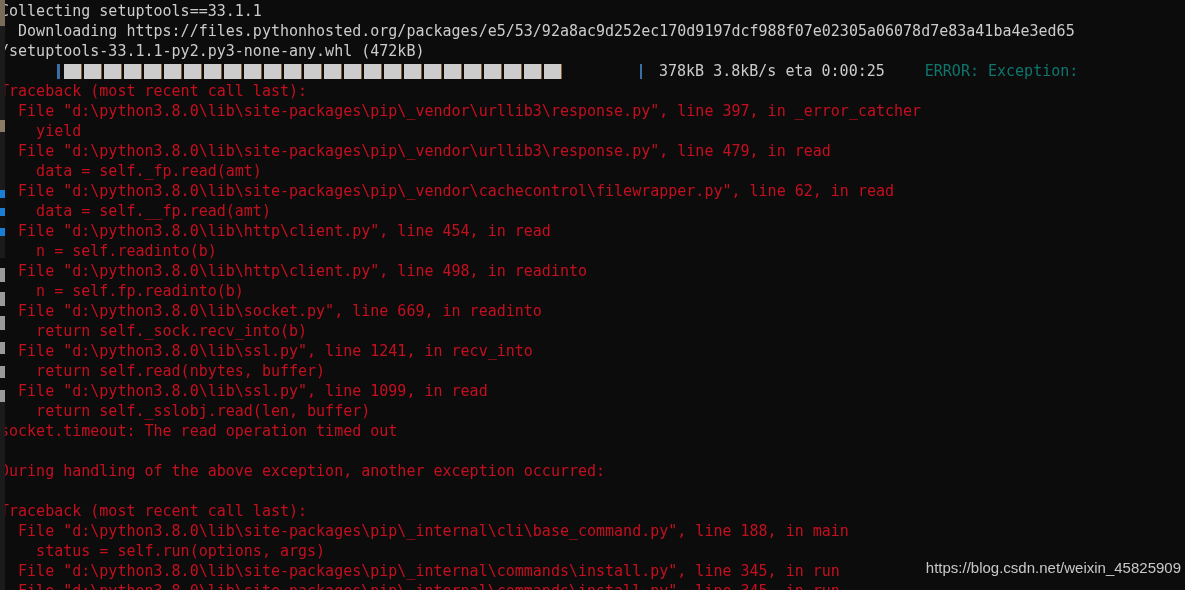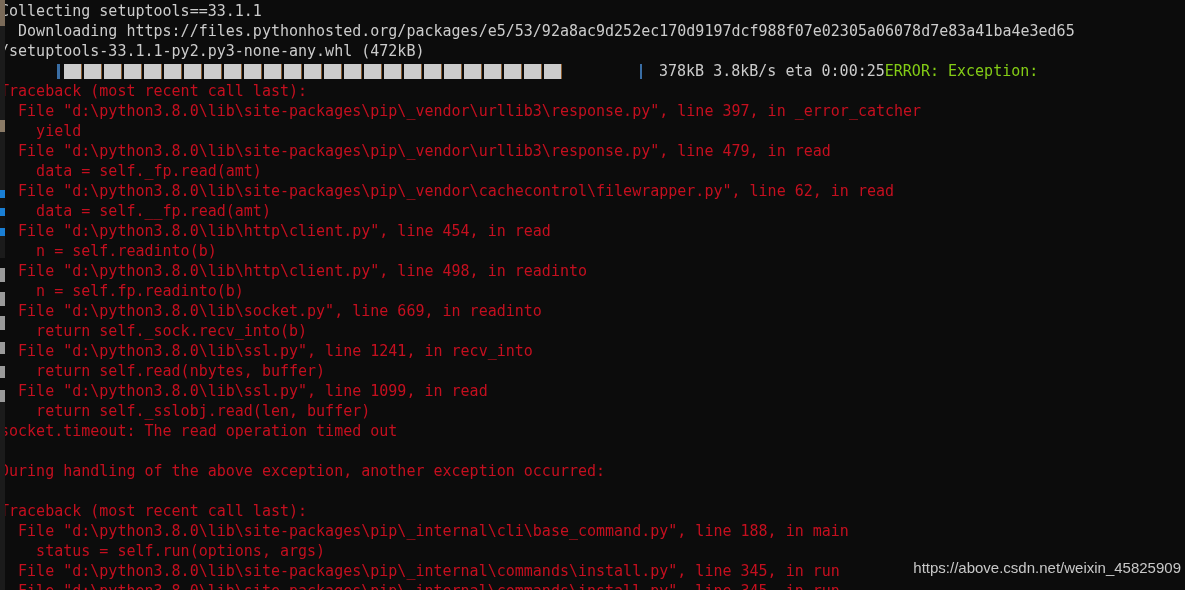--- a/index.html
+++ b/index.html
@@ -93,21 +93,22 @@
     background: #3a6ea5;
   }
   .pbar-stats {
     position: absolute;
     left: 659px;
     top: 0;
     color: #cccccc;
     white-space: pre;
   }
   .pbar-err {
-    color: #84cc16;
+    color: #0f766e;
+    margin-left: 40px;
   }
 
   
   #watermark {
     position: absolute;
     right: 4px;
     top: 558px;
     font-family: "Liberation Sans", "DejaVu Sans", sans-serif;
     font-size: 15px;
     line-height: 20px;
@@ -143,15 +144,15 @@
       <div class="edge-seg" style="top: 342px; height: 12px; background: rgb(154, 154, 154);"></div>
       <div class="edge-seg" style="top: 354px; height: 12px; background: rgb(12, 12, 12);"></div>
       <div class="edge-seg" style="top: 366px; height: 12px; background: rgb(154, 154, 154);"></div>
       <div class="edge-seg" style="top: 378px; height: 12px; background: rgb(12, 12, 12);"></div>
       <div class="edge-seg" style="top: 390px; height: 12px; background: rgb(154, 154, 154);"></div>
       <div class="edge-seg" style="top: 402px; height: 188px; background: rgb(27, 27, 27);"></div>
     </div>
 
   <div id="console-lines"><div class="line c-white">Collecting setuptools==33.1.1</div><div class="line c-white">  Downloading https://files.pythonhosted.org/packages/e5/53/92a8ac9d252ec170d9197dcf988f07e02305a06078d7e83a41ba4e3ed65</div><div class="line c-white">/setuptools-33.1.1-py2.py3-none-any.whl (472kB)</div><div class="pbar-row"><div class="pbar-wrap"><div class="pbar-tip"></div><div class="pbar-blocks"><div class="pbar-block" style="background: rgb(204, 204, 204);"></div><div class="pbar-block" style="background: rgb(204, 204, 204);"></div><div class="pbar-block" style="background: rgb(204, 204, 204);"></div><div class="pbar-block" style="background: rgb(204, 204, 204);"></div><div class="pbar-block" style="background: rgb(204, 204, 204);"></div><div class="pbar-block" style="background: rgb(204, 204, 204);"></div><div class="pbar-block" style="background: rgb(204, 204, 204);"></div><div class="pbar-block" style="background: rgb(204, 204, 204);"></div><div class="pbar-block" style="background: rgb(204, 204, 204);"></div><div class="pbar-block" style="background: rgb(204, 204, 204);"></div><div class="pbar-block" style="background: rgb(204, 204, 204);"></div><div class="pbar-block" style="background: rgb(204, 204, 204);"></div><div class="pbar-block" style="background: rgb(204, 204, 204);"></div><div class="pbar-block" style="background: rgb(204, 204, 204);"></div><div class="pbar-block" style="background: rgb(204, 204, 204);"></div><div class="pbar-block" style="background: rgb(204, 204, 204);"></div><div class="pbar-block" style="background: rgb(204, 204, 204);"></div><div class="pbar-block" style="background: rgb(204, 204, 204);"></div><div class="pbar-block" style="background: rgb(204, 204, 204);"></div><div class="pbar-block" style="background: rgb(204, 204, 204);"></div><div class="pbar-block" style="background: rgb(204, 204, 204);"></div><div class="pbar-block" style="background: rgb(204, 204, 204);"></div><div class="pbar-block" style="background: rgb(204, 204, 204);"></div><div class="pbar-block" style="background: rgb(204, 204, 204);"></div><div class="pbar-block" style="background: rgb(204, 204, 204);"></div></div></div><div class="pbar-sep" style="background: rgb(58, 110, 165);"></div><div class="pbar-stats"><span>378kB 3.8kB/s eta 0:00:25</span><span class="pbar-err">ERROR: Exception:</span></div></div><div class="line c-red">Traceback (most recent call last):</div><div class="line c-red">  File "d:\python3.8.0\lib\site-packages\pip\_vendor\urllib3\response.py", line 397, in _error_catcher</div><div class="line c-red">    yield</div><div class="line c-red">  File "d:\python3.8.0\lib\site-packages\pip\_vendor\urllib3\response.py", line 479, in read</div><div class="line c-red">    data = self._fp.read(amt)</div><div class="line c-red">  File "d:\python3.8.0\lib\site-packages\pip\_vendor\cachecontrol\filewrapper.py", line 62, in read</div><div class="line c-red">    data = self.__fp.read(amt)</div><div class="line c-red">  File "d:\python3.8.0\lib\http\client.py", line 454, in read</div><div class="line c-red">    n = self.readinto(b)</div><div class="line c-red">  File "d:\python3.8.0\lib\http\client.py", line 498, in readinto</div><div class="line c-red">    n = self.fp.readinto(b)</div><div class="line c-red">  File "d:\python3.8.0\lib\socket.py", line 669, in readinto</div><div class="line c-red">    return self._sock.recv_into(b)</div><div class="line c-red">  File "d:\python3.8.0\lib\ssl.py", line 1241, in recv_into</div><div class="line c-red">    return self.read(nbytes, buffer)</div><div class="line c-red">  File "d:\python3.8.0\lib\ssl.py", line 1099, in read</div><div class="line c-red">    return self._sslobj.read(len, buffer)</div><div class="line c-red">socket.timeout: The read operation timed out</div><div class="line c-red"></div><div class="line c-red">During handling of the above exception, another exception occurred:</div><div class="line c-red"></div><div class="line c-red">Traceback (most recent call last):</div><div class="line c-red">  File "d:\python3.8.0\lib\site-packages\pip\_internal\cli\base_command.py", line 188, in main</div><div class="line c-red">    status = self.run(options, args)</div><div class="line c-red">  File "d:\python3.8.0\lib\site-packages\pip\_internal\commands\install.py", line 345, in run</div><div class="line c-red">  File "d:\python3.8.0\lib\site-packages\pip\_internal\commands\install.py", line 345, in run</div></div>
 
-  <div id="watermark">https://above.csdn.net/weixin_45825909</div>
+  <div id="watermark">https://blog.csdn.net/weixin_45825909</div>
 
 </div>
 
 </body></html>

